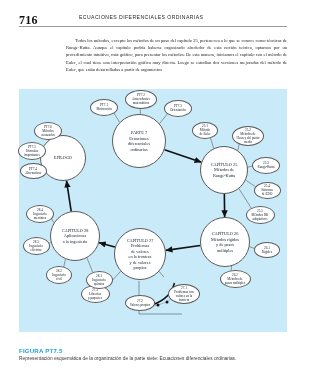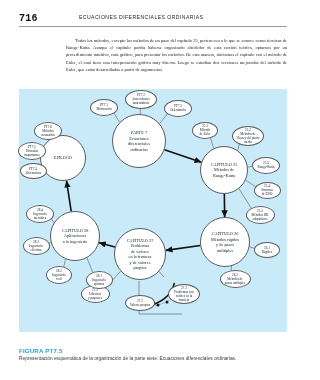--- a/index.html
+++ b/index.html
@@ -9,22 +9,22 @@
     overflow:hidden;position:relative;
   }
   .page{position:absolute;inset:0;}
 
   
   .runhead{
     position:absolute;left:19px;top:13px;width:268px;height:14px;
   }
   .folio{
     position:absolute;left:0;top:0;
-    font-family:Liberation Mono, monospace;
-    font-weight:bold;font-size:10px;color:#111;letter-spacing:.2px;
+    font-family:Liberation Serif, serif;
+    font-weight:bold;font-size:12px;color:#111;letter-spacing:.2px;
   }
   .runtitle{
     position:absolute;left:60px;top:1px;
     font-family:"Liberation Sans", sans-serif;
     font-size:5.1px;color:#222;letter-spacing:.45px;
   }
   .rule-top{
     position:absolute;left:19px;top:26px;width:268px;height:1px;
     background:#9a9a9a;
   }

